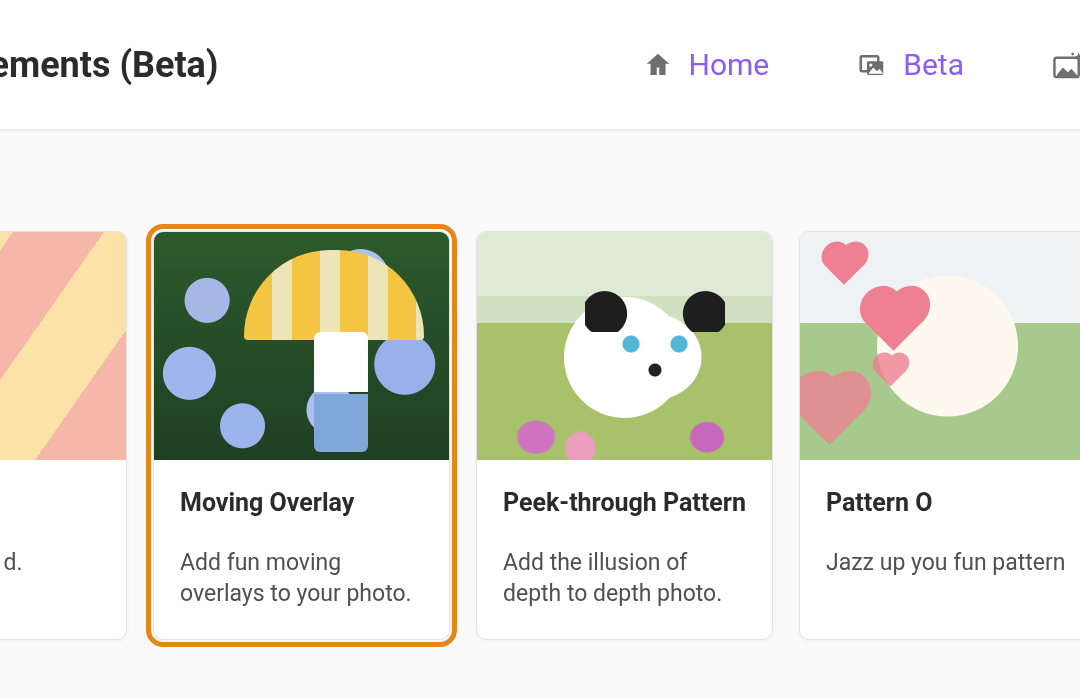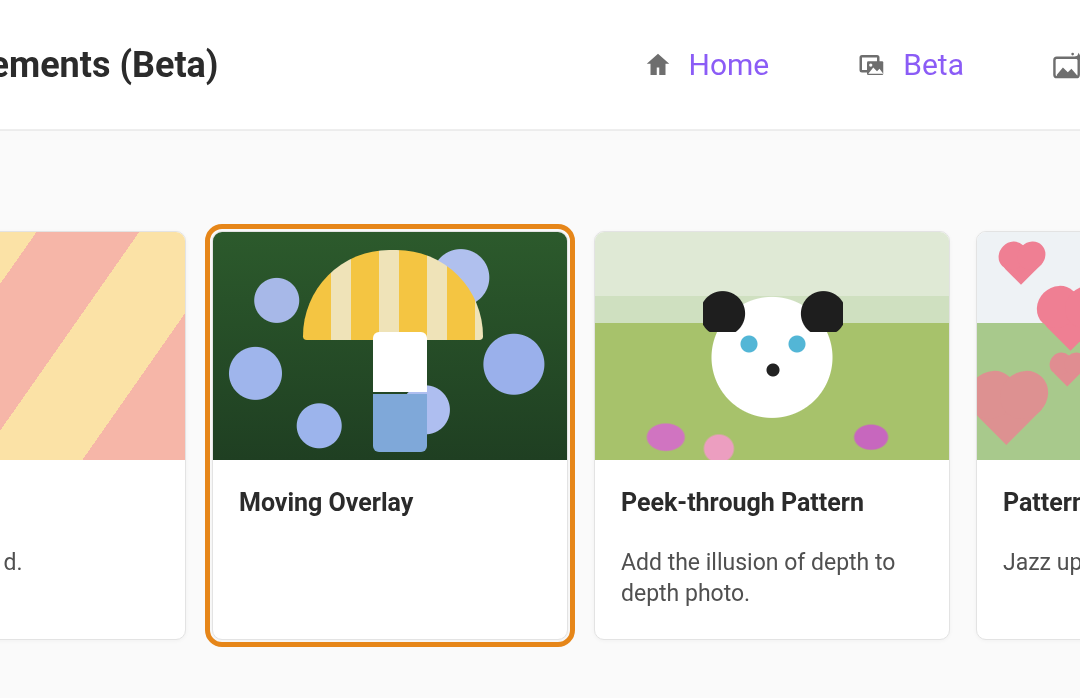--- a/index.html
+++ b/index.html
@@ -60,21 +60,21 @@
     border-top: 1px solid #ececec;
   }
   .cards-row {
     position: absolute;
     top: 100px;
     left: -170px;
     display: flex;
     gap: 26px;
   }
   .card {
-    width: 356px;
+    width: 297px;
     background: #fff;
     border: 1px solid #e3e3e3;
     border-radius: 10px;
     box-shadow: 0 1px 4px rgba(0,0,0,0.04);
     overflow: hidden;
     cursor: pointer;
     display: flex;
     flex-direction: column;
   }
   .card.selected {
@@ -251,20 +251,21 @@
         <div class="card-title">kground</div>
         <div class="card-desc">lly change the
 d.</div>
       </div>
     </div>
 
     <div class="card selected">
       <div class="card-image img-umbrella"></div>
       <div class="card-body">
         <div class="card-title">Moving Overlay</div>
+        <div class="card-desc">Add fun moving overlays to your photo.</div>
       </div>
     </div>
 
     <div class="card">
       <div class="card-image img-puppy"></div>
       <div class="card-body">
         <div class="card-title">Peek-through Pattern</div>
         <div class="card-desc">Add the illusion of depth to depth photo.</div>
       </div>
     </div>

